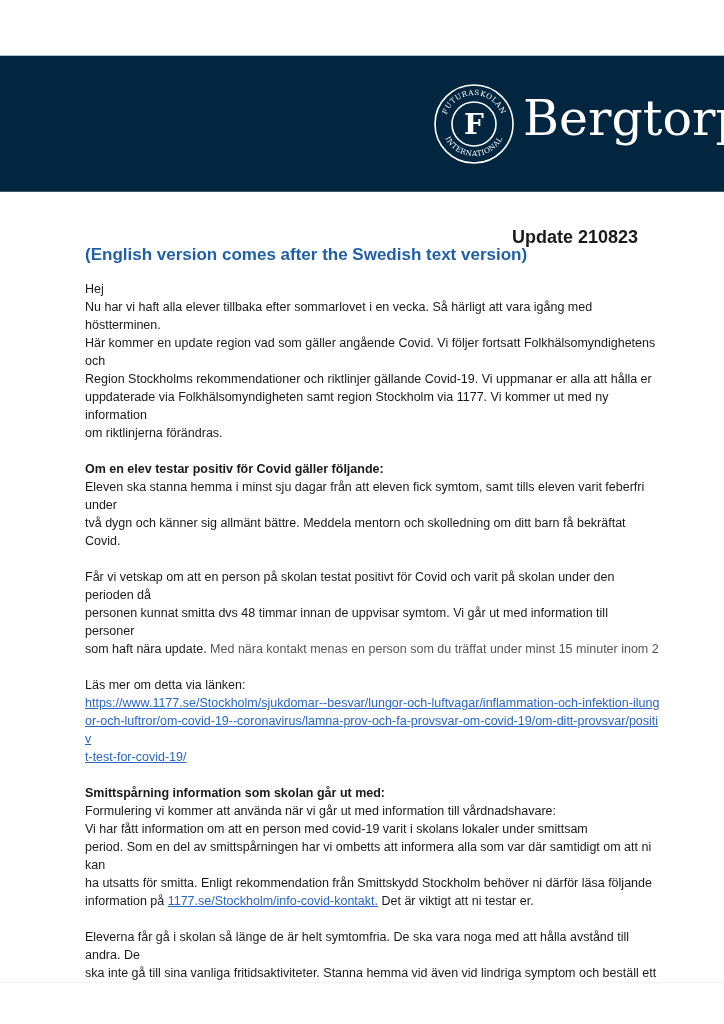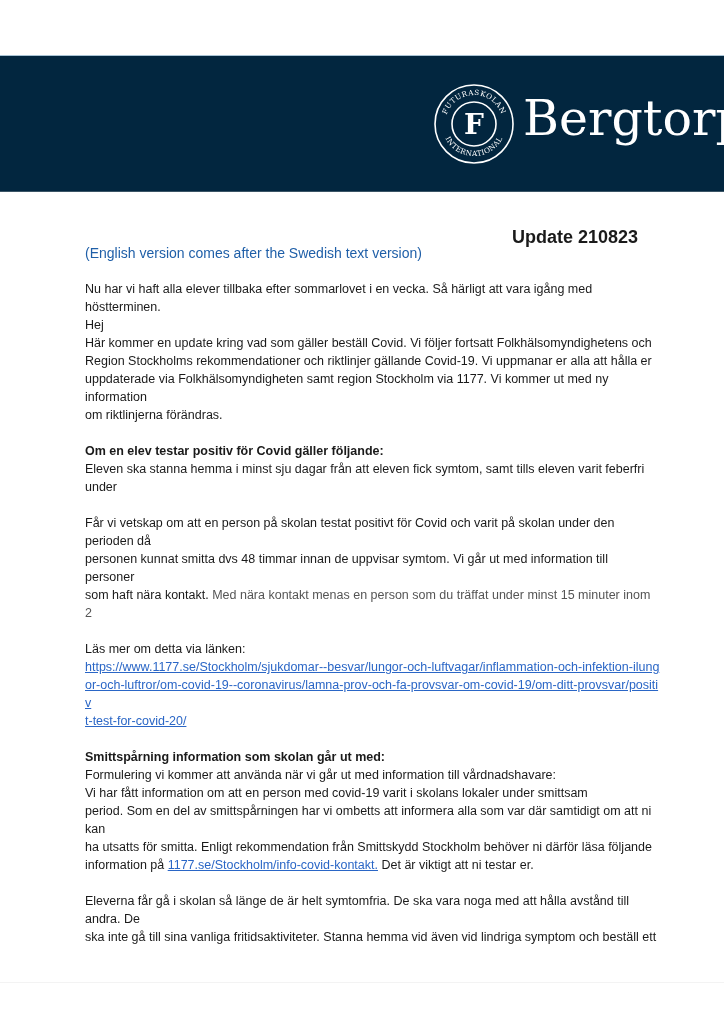--- a/index.html
+++ b/index.html
@@ -4,21 +4,21 @@
 <style>
   html, body { margin: 0; padding: 0; background: #ffffff; }
   body { width: 724px; height: 1024px; position: relative; overflow: hidden;
          font-family: "Liberation Sans", "DejaVu Sans", sans-serif; color: #1a1a1a; }
   .banner { position: absolute; left: 0; top: 55px; width: 724px; height: 135px;
             background: #02263f; border-top: 1px solid #a9c3d4; border-bottom: 1px solid #3b5566; }
   .seal { position: absolute; left: 433px; top: 27px; width: 82px; height: 82px; }
   .wordmark { position: absolute; left: 523px; top: 38px; font-family: "DejaVu Serif", "Liberation Serif", serif;
               font-size: 49px; color: #ffffff; letter-spacing: 0px; line-height: 1; }
   .update { position: absolute; right: 86px; top: 227px; font-size: 18px; font-weight: bold; }
-  .english-note { position: absolute; left: 85px; top: 245px; font-size: 14px; font-weight: normal; color: #1f5fa8; }
+  .english-note { position: absolute; left: 85px; top: 245px; font-size: 17px; font-weight: bold; color: #1f5fa8; }
   .content { position: absolute; left: 85px; top: 280px; width: 575px; font-size: 12.5px; line-height: 18px; }
   .content p { margin: 0; }
   .gap { height: 18px; }
   .h { font-weight: bold; }
   .grey { color: #555555; }
   a.link { color: #2a66c6; text-decoration: underline; word-break: break-all; margin-top: 10px; }
   .footer-line { position: absolute; left: 0; top: 982px; width: 724px; height: 1px; background: #f3f3f3; }
 </style>
 </head>
 <body>
@@ -39,43 +39,44 @@
     </text>
     <text x="41" y="51" text-anchor="middle" font-family="DejaVu Serif, serif" font-weight="bold" font-size="28" fill="#ffffff">F</text>
   </svg>
   <div class="wordmark">Bergtorp</div>
 </div>
 
 <div class="update">Update 210823</div>
 <div class="english-note">(English version comes after the Swedish text version)</div>
 
 <div class="content">
+  <p>Hej</p>
   <p>Nu har vi haft alla elever tillbaka efter sommarlovet i en vecka. Så härligt att vara igång med höstterminen.</p>
-  <p>Hej</p>
-  <p>Här kommer en update kring vad som gäller beställ Covid. Vi följer fortsatt Folkhälsomyndighetens och</p>
+  <p>Här kommer en update region vad som gäller angående Covid. Vi följer fortsatt Folkhälsomyndighetens och</p>
   <p>Region Stockholms rekommendationer och riktlinjer gällande Covid-19. Vi uppmanar er alla att hålla er</p>
   <p>uppdaterade via Folkhälsomyndigheten samt region Stockholm via 1177. Vi kommer ut med ny information</p>
   <p>om riktlinjerna förändras.</p>
   <div class="gap"></div>
 
   <p class="h">Om en elev testar positiv för Covid gäller följande:</p>
   <p>Eleven ska stanna hemma i minst sju dagar från att eleven fick symtom, samt tills eleven varit feberfri under</p>
+  <p>två dygn och känner sig allmänt bättre. Meddela mentorn och skolledning om ditt barn få bekräftat Covid.</p>
   <div class="gap"></div>
 
   <p>Får vi vetskap om att en person på skolan testat positivt för Covid och varit på skolan under den perioden då</p>
   <p>personen kunnat smitta dvs 48 timmar innan de uppvisar symtom. Vi går ut med information till personer</p>
   <p>
-    <span>som haft nära kontakt. </span><span class="grey">Med nära kontakt menas en person som du träffat under minst 15 minuter inom 2</span>
+    <span>som haft nära update. </span><span class="grey">Med nära kontakt menas en person som du träffat under minst 15 minuter inom 2</span>
   </p>
   <div class="gap"></div>
 
   <p>Läs mer om detta via länken:</p>
   <p><a class="link">https://www.1177.se/Stockholm/sjukdomar--besvar/lungor-och-luftvagar/inflammation-och-infektion-ilung</a></p>
   <p><a class="link">or-och-luftror/om-covid-19--coronavirus/lamna-prov-och-fa-provsvar-om-covid-19/om-ditt-provsvar/positiv</a></p>
-  <p><a class="link">t-test-for-covid-20/</a></p>
+  <p><a class="link">t-test-for-covid-19/</a></p>
   <div class="gap"></div>
 
   <p class="h">Smittspårning information som skolan går ut med:</p>
   <p>Formulering vi kommer att använda när vi går ut med information till vårdnadshavare:</p>
   <p>Vi  har fått information om att en person med covid-19 varit i skolans lokaler under smittsam</p>
   <p>period. Som en del av smittspårningen har vi ombetts att informera alla som var där samtidigt om att ni kan</p>
   <p>ha utsatts för smitta. Enligt rekommendation från Smittskydd Stockholm behöver ni därför läsa följande</p>
   <p>
     <span>information på </span><a class="link">1177.se/Stockholm/info-covid-kontakt.</a><span> Det är viktigt att ni testar er.</span>
   </p>

